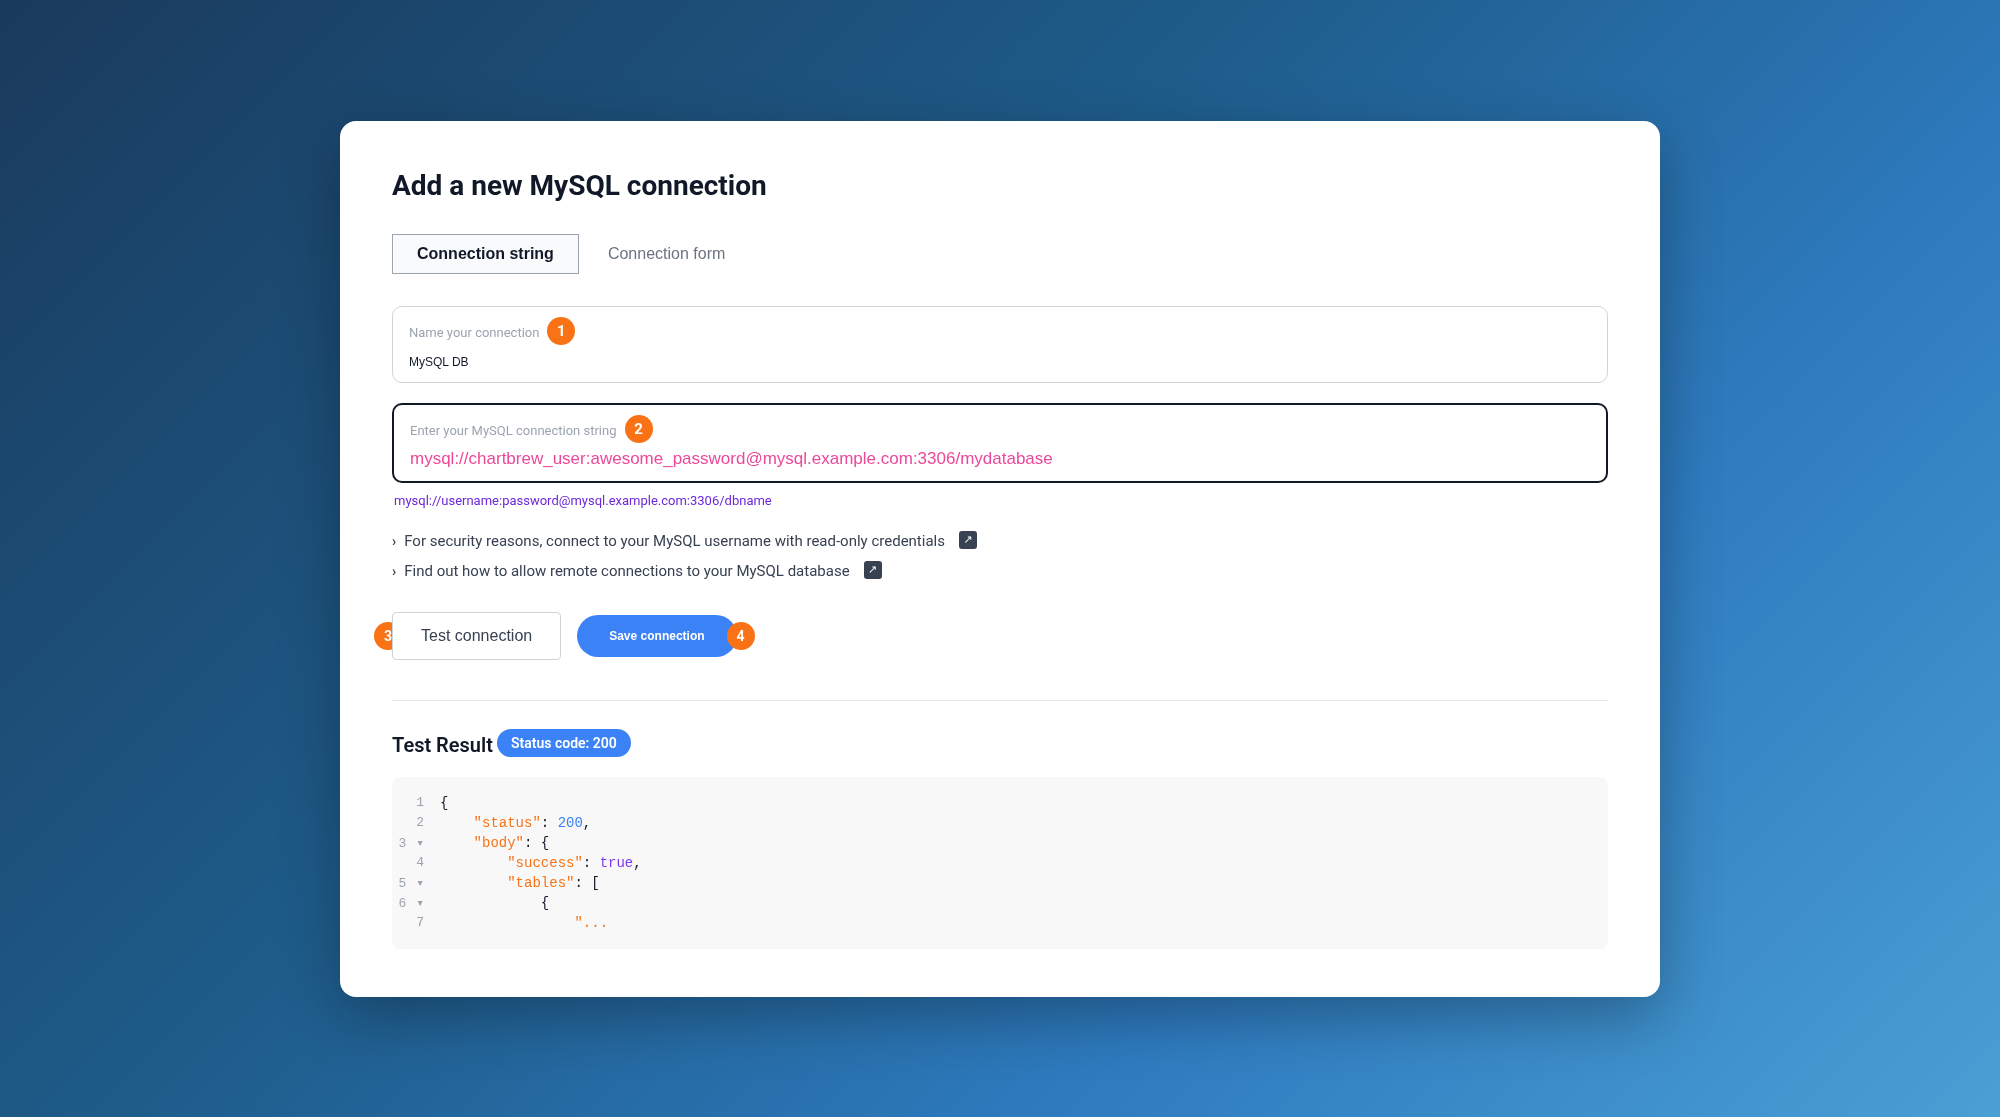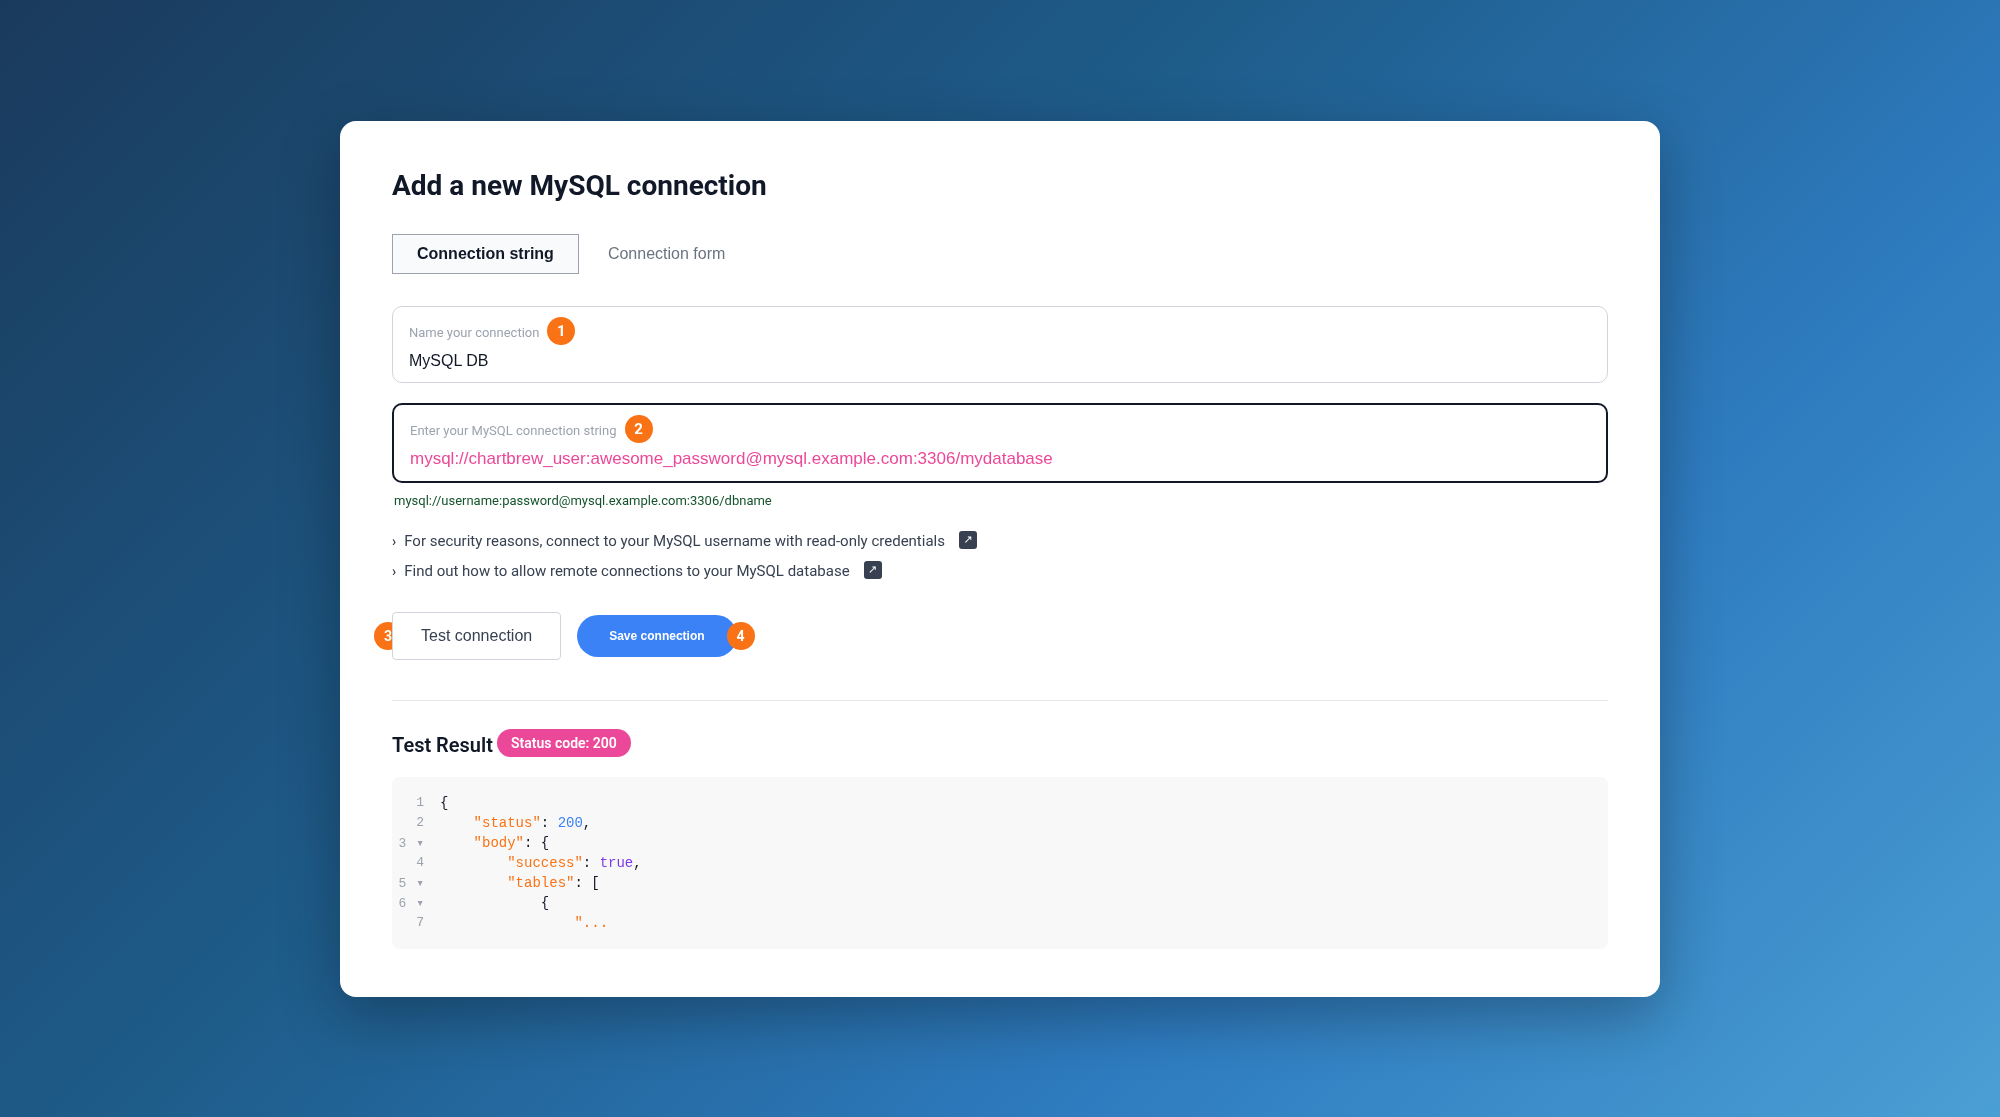--- a/index.html
+++ b/index.html
@@ -98,21 +98,21 @@
       color: #9ca3af;
       display: flex;
       align-items: center;
       margin-bottom: 4px;
     }
 
     .name-input-field {
       width: 100%;
       border: none;
       outline: none;
-      font-size: 16px;
+      font-size: 12px;
       color: #111827;
       font-weight: 400;
       background: transparent;
       padding: 0;
     }
 
     
     .conn-input-wrapper {
       border: 2px solid #111827;
       border-radius: 10px;
@@ -134,21 +134,21 @@
       border: none;
       outline: none;
       font-size: 17px;
       color: #ec4899;
       background: transparent;
       padding: 0;
     }
 
     .input-hint {
       font-size: 13px;
-      color: #14532d;
+      color: #6d28d9;
       margin-bottom: 24px;
       padding-left: 2px;
     }
 
     
     .accordion-item {
       display: flex;
       align-items: center;
       gap: 8px;
       font-size: 15px;
@@ -267,21 +267,21 @@
       margin-bottom: 20px;
     }
 
     .test-result-label {
       font-size: 20px;
       font-weight: 600;
       color: #111827;
     }
 
     .status-badge {
-      background: #ec4899;
+      background: #3b82f6;
       color: white;
       font-size: 14px;
       font-weight: 600;
       padding: 6px 14px;
       border-radius: 20px;
     }
 
     
     .code-block {
       background: #f8f8f8;

